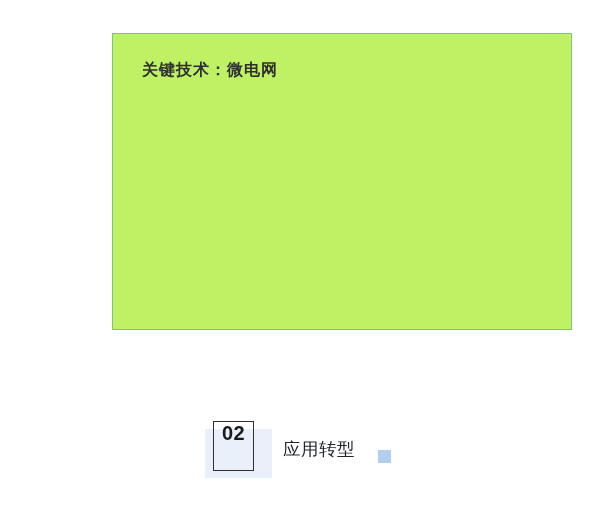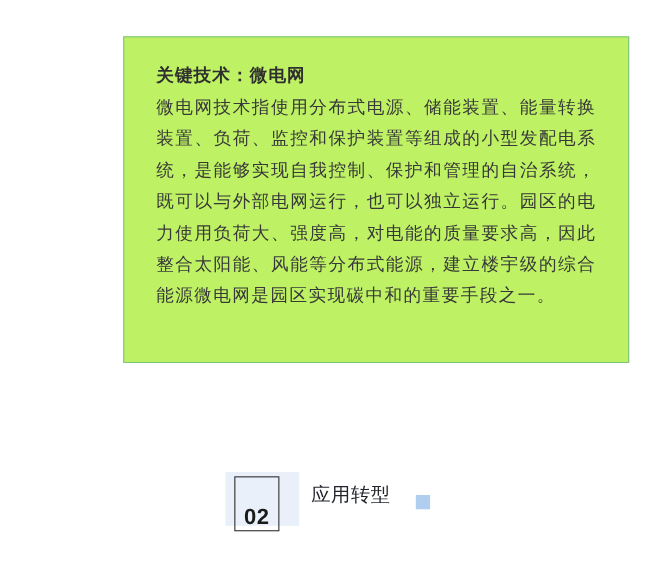--- a/index.html
+++ b/index.html
@@ -51,25 +51,25 @@
     width:200px;height:60px;
   }
   .accent-rect{
     position:absolute;
     left:0;top:8px;
     width:67px;height:49px;
     background:var(--accent-bg);
   }
   .num-box{
     position:absolute;
-    left:8px;top:12px;
+    left:8px;top:0;
     width:41px;height:50px;
     border:1.5px solid var(--dark);
     background:transparent;
-    display:flex;align-items:flex-end;justify-content:center;
+    display:flex;align-items:flex-start;justify-content:center;
   }
   .num-box span{
     font-size:20px;
     font-weight:bold;
     color:#1a1a1a;
     letter-spacing:0.5px;
   }
   .section-label{
     position:absolute;
     left:78px;top:16px;
@@ -84,21 +84,20 @@
     left:173px;top:29px;
     width:13px;height:13px;
     background:var(--accent-sq);
   }
 </style>
 </head>
 <body>
 
 <div class="card">
   <h3 class="card-title">关键技术：微电网</h3>
-  <p class="card-body">微电网技术指使用分布式电源、储能装置、能量转换装置、负荷、监控和保护装置等组成的小型发配电系统，是能够实现自我控制、保护和管理的自治系统，既可以与外部电网运行，也可以独立运行。园区的电力使用负荷大、强度高，对电能的质量要求高，因此整合太阳能、风能等分布式能源，建立楼宇级的综合能源微电网是园区实现碳中和的重要手段之一。</p>
 </div>
 
 <div class="section-header">
   <div class="accent-rect"></div>
   <div class="num-box">
     <span>02</span>
   </div>
   <div class="section-label">应用转型</div>
   <div class="accent-square"></div>
 </div>

